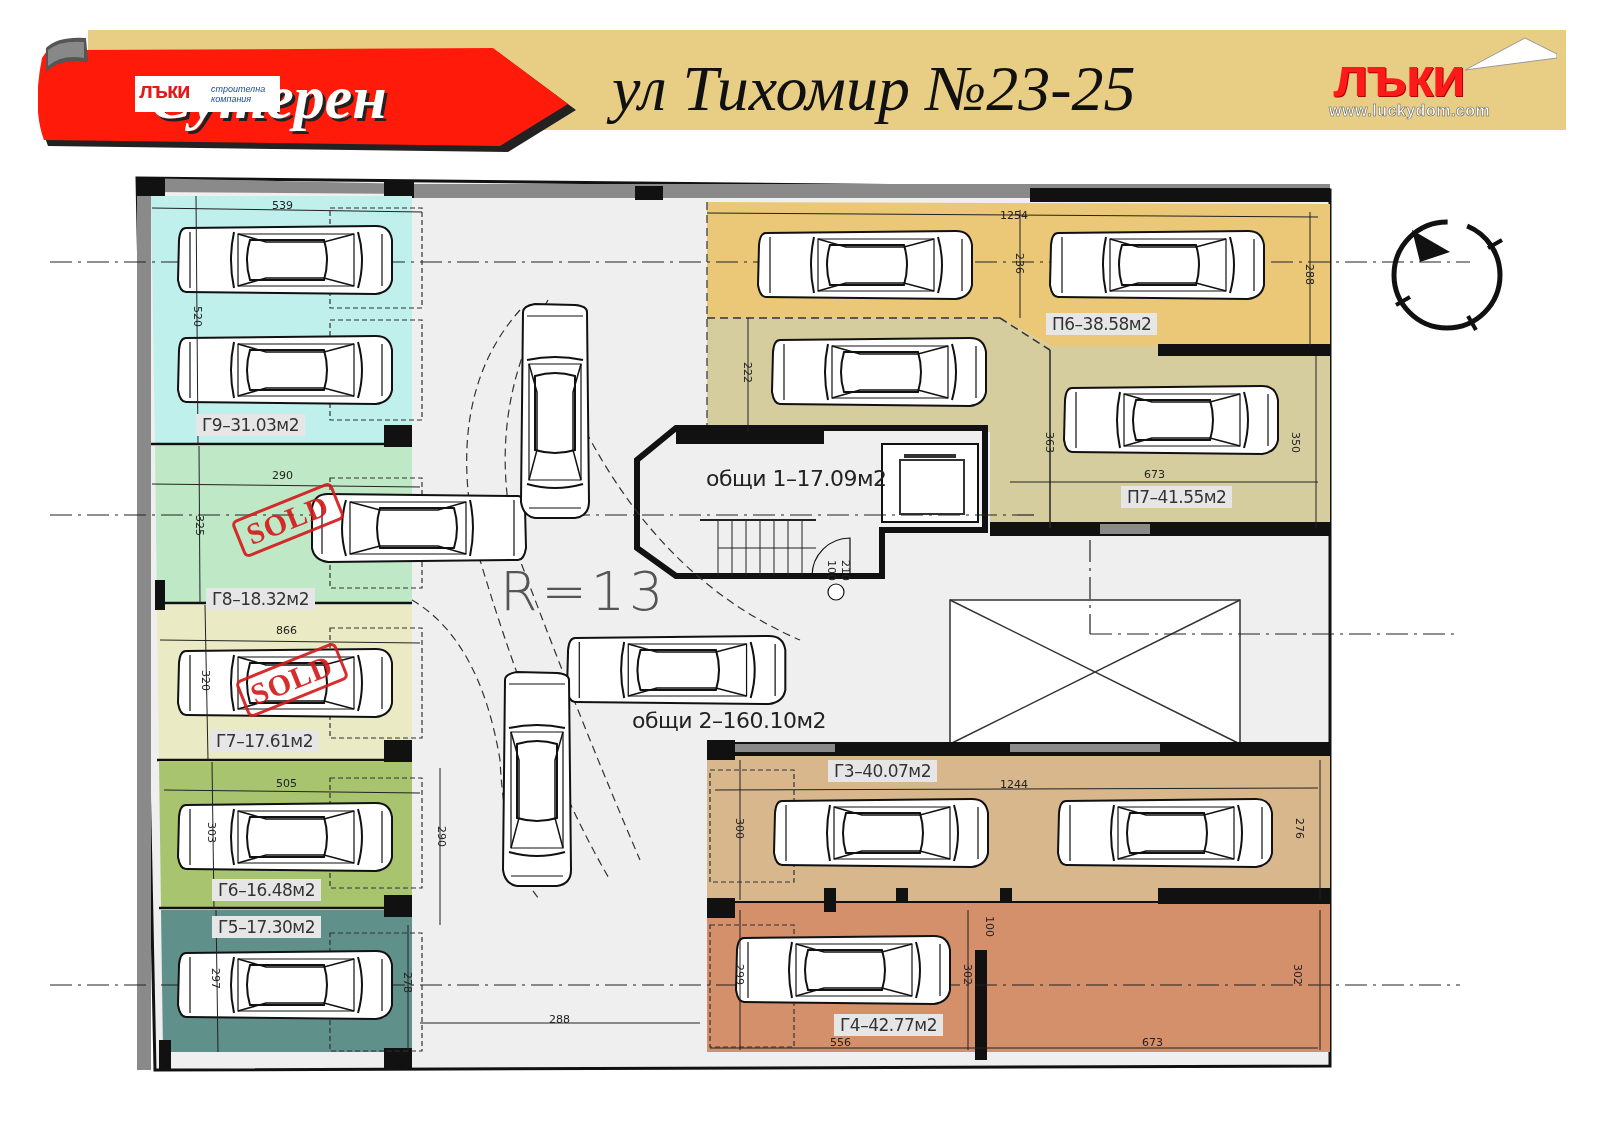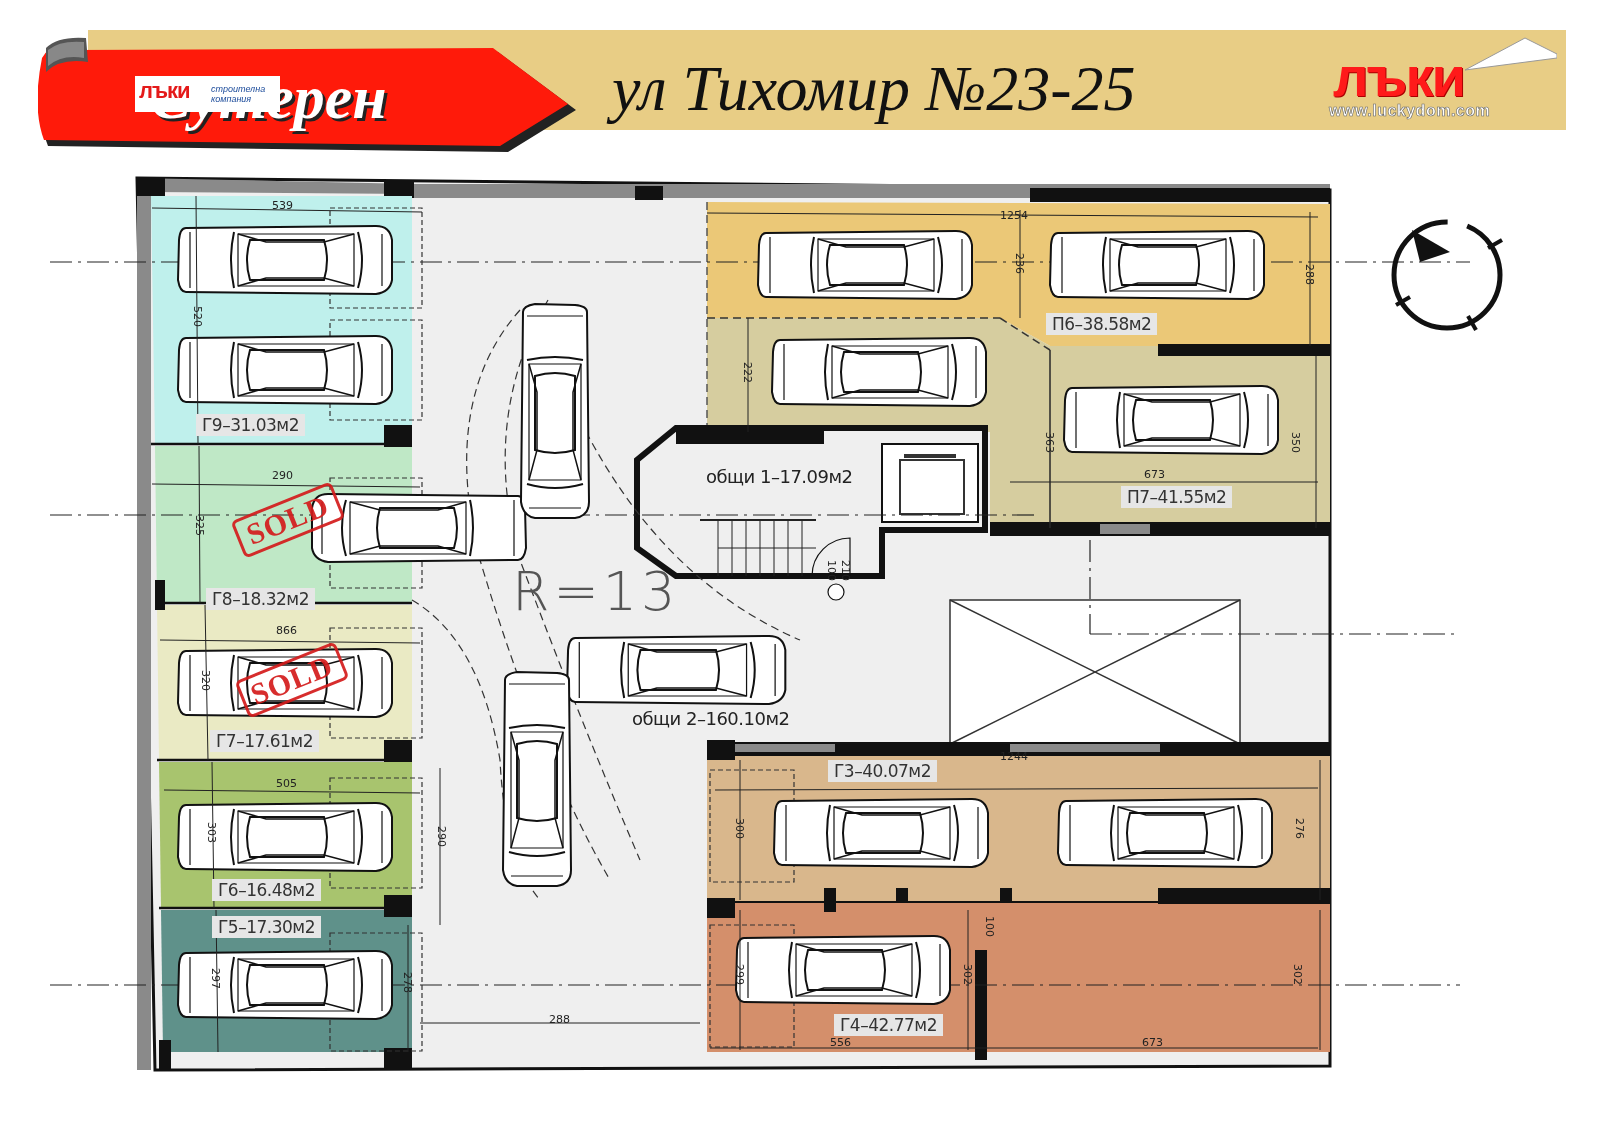--- a/index.html
+++ b/index.html
@@ -10,25 +10,25 @@
     #banner { left: 38px; top: 32px; width: 560px; height: 124px; }
     #banner-word { left: 150px; top: 62px; font-family: "Liberation Serif", serif; font-style: italic; font-weight: bold; font-size: 62px; color: #fff; text-shadow: 3px 3px 0 #222; white-space: nowrap; }
     #small-logo { left: 135px; top: 76px; width: 145px; height: 36px; background: #fff; }
     #small-logo .mark { position: absolute; left: 4px; top: 2px; font-family: "Liberation Sans", sans-serif; font-weight: bold; font-size: 22px; color: #e41a1a; letter-spacing: -1px; }
     #small-logo .sub { position: absolute; left: 76px; top: 8px; font-family: "Liberation Sans", sans-serif; font-style: italic; font-size: 9px; color: #1a4a9a; line-height: 10px; }
     #brand-logo { left: 1325px; top: 36px; width: 235px; height: 90px; }
     #brand-mark { position: absolute; left: 8px; top: 8px; font-family: "Liberation Sans", sans-serif; font-weight: bold; font-size: 56px; color: #ff1a1a; letter-spacing: -2px; text-shadow: 1px 1px 0 #a00; }
     #brand-url { position: absolute; left: 4px; top: 66px; font-family: "Liberation Sans", sans-serif; font-weight: bold; font-size: 16px; color: #fff; -webkit-text-stroke: 0.6px #666; letter-spacing: 0.5px; }
     #plan { left: 0; top: 0; width: 1600px; height: 1131px; }
     .lbl { position: absolute; background: #e6e6e6; padding: 0 6px; font-family: "DejaVu Sans", sans-serif; font-size: 17px; color: #333; letter-spacing: -0.5px; white-space: nowrap; line-height: 22px; }
-    .lbl-plain { position: absolute; font-family: "DejaVu Sans", sans-serif; font-size: 18px; color: #222; letter-spacing: -0.5px; white-space: nowrap; }
+    .lbl-plain { position: absolute; font-family: "DejaVu Sans", sans-serif; font-size: 22px; color: #222; letter-spacing: -0.5px; white-space: nowrap; }
     .dim { position: absolute; font-family: "DejaVu Sans", sans-serif; font-size: 11px; color: #222; white-space: nowrap; }
     .dim.v { transform: rotate(90deg); transform-origin: left top; }
     .sold { position: absolute; font-family: "Liberation Serif", serif; font-weight: bold; font-size: 30px; color: #d41c1c; border: 3px solid #d41c1c; border-radius: 6px; padding: 0 8px; transform: rotate(-22deg); letter-spacing: 1px; line-height: 34px; opacity: 0.92; }
-    #ramp-radius { left: 500px; top: 560px; font-family: "DejaVu Sans", sans-serif; font-size: 54px; color: #555; font-weight: 200; letter-spacing: 4px; margin-left: 12px; }
+    #ramp-radius { left: 500px; top: 560px; font-family: "DejaVu Sans", sans-serif; font-size: 54px; color: #555; font-weight: 200; letter-spacing: 4px; }
   </style>
 </head>
 <body>
 
 <div id="header-band" class="abs"></div>
 
 <svg id="banner" class="abs" viewBox="0 0 560 124" width="560" height="124">
   <path d="M40 24 L460 20 L538 78 L470 120 L10 114 Q-4 80 6 30 Q20 10 40 24 Z" fill="#222"></path>
   <path d="M36 18 L455 16 L530 72 L462 114 L6 108 Q-6 76 4 26 Q16 6 36 18 Z" fill="#ff1a0a"></path>
   <path d="M8 16 Q20 4 48 6 L50 30 Q22 26 8 40 Z" fill="#555"></path>
@@ -248,21 +248,21 @@
 <div class="dim v" style="left:222px;top:968px">297</div>
 <div class="dim v" style="left:414px;top:972px">278</div>
 <div class="dim" style="left:549px;top:1013px">288</div>
 <div class="dim" style="left:1000px;top:209px">1254</div>
 <div class="dim v" style="left:1026px;top:253px">236</div>
 <div class="dim v" style="left:1316px;top:264px">288</div>
 <div class="dim v" style="left:754px;top:362px">222</div>
 <div class="dim v" style="left:1056px;top:432px">363</div>
 <div class="dim v" style="left:1302px;top:432px">350</div>
 <div class="dim" style="left:1144px;top:468px">673</div>
-<div class="dim" style="left:1000px;top:750px">1244</div>
+<div class="dim" style="left:1000px;top:778px">1244</div>
 <div class="dim v" style="left:746px;top:818px">300</div>
 <div class="dim v" style="left:1306px;top:818px">276</div>
 <div class="dim v" style="left:746px;top:964px">299</div>
 <div class="dim v" style="left:974px;top:964px">302</div>
 <div class="dim v" style="left:1304px;top:964px">302</div>
 <div class="dim v" style="left:996px;top:916px">100</div>
 <div class="dim" style="left:830px;top:1036px">556</div>
 <div class="dim" style="left:1142px;top:1036px">673</div>
 <div class="dim v" style="left:838px;top:560px">100</div>
 <div class="dim v" style="left:852px;top:560px">210</div>

